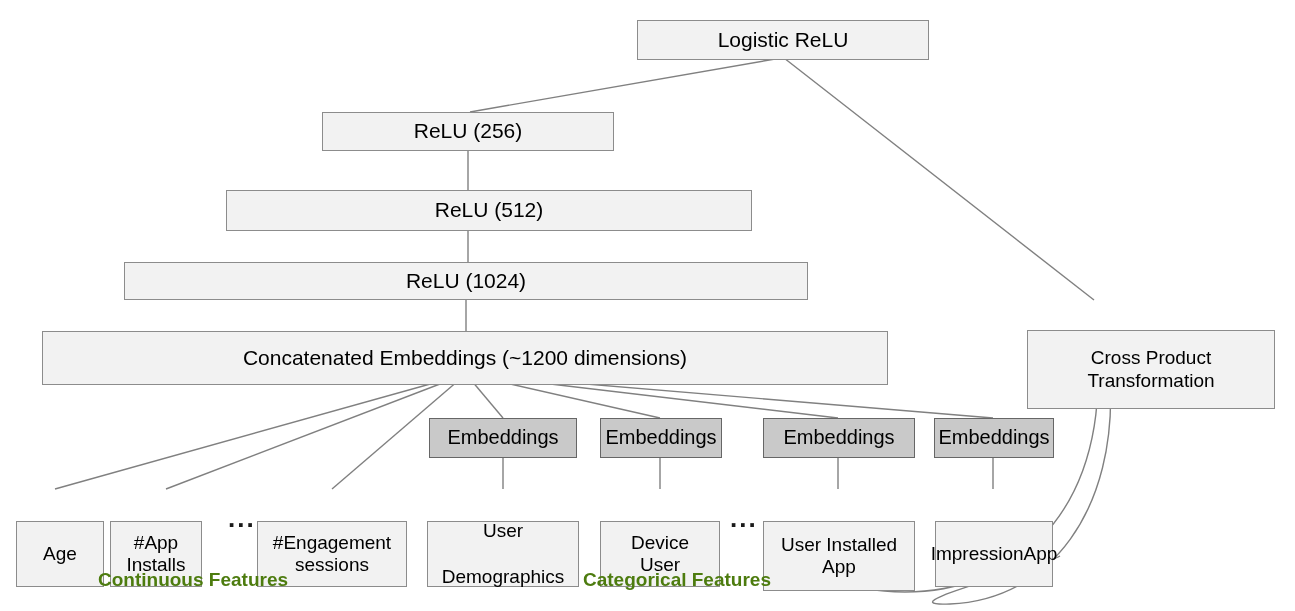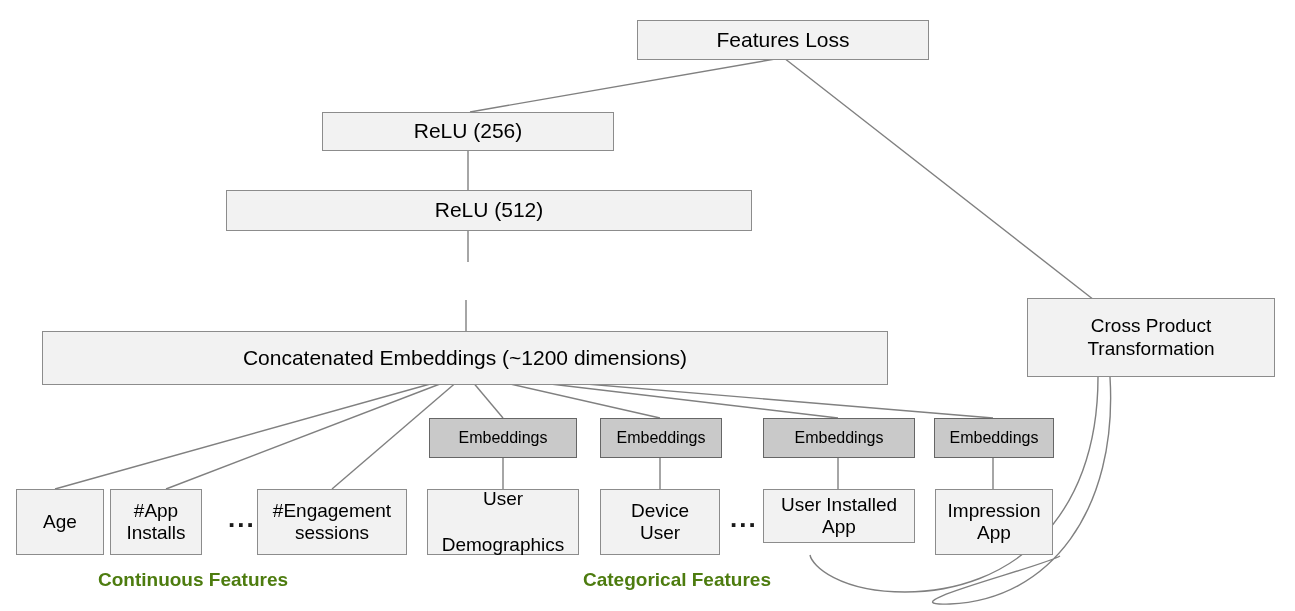--- a/index.html
+++ b/index.html
@@ -40,22 +40,22 @@
   }
   .node.light {
     background: #f2f2f2;
     border-color: #8c8c8c;
   }
   .node.dark {
     background: #c9c9c9;
     border-color: #666666;
   }
   .node.big   { font-size: 21px; }
-  .node.mid   { font-size: 19px; }
-  .node.small { font-size: 16px; }
+  .node.mid   { font-size: 19px; margin-top: 32px; }
+  .node.small { font-size: 20px; }
 
   .ellipsis {
     position: absolute;
     font-size: 26px;
     letter-spacing: 2px;
     color: #1a1a1a;
     font-weight: 700;
     line-height: 1;
     z-index: 3;
     user-select: none;
@@ -100,31 +100,34 @@
       <path d="M 660 458 L 660 489"></path>
       <path d="M 838 458 L 838 489"></path>
       <path d="M 993 458 L 993 489"></path>
 
       <path d="M 1098 377 C 1098 520 1010 592 905 592 C 840 592 812 566 810 555"></path>
       <path d="M 1110 377 C 1118 510 1050 600 950 604 C 880 607 1042 567 1060 556"></path>
     </g>
   </svg>
 
   <div class="node light big" style="left:637px; top:20px; width:292px; height:40px;">
-    <span>Features Loss</span>
+    <span>Logistic ReLU</span>
   </div>
 
   <div class="node light big" style="left:322px; top:112px; width:292px; height:39px;">
     <span>ReLU (256)</span>
   </div>
 
   <div class="node light big" style="left:226px; top:190px; width:526px; height:41px;">
     <span>ReLU (512)</span>
   </div>
 
+  <div class="node light big" style="left:124px; top:262px; width:684px; height:38px;">
+    <span>ReLU (1024)</span>
+  </div>
 
   <div class="node light big" style="left:42px; top:331px; width:846px; height:54px;">
     <span>Concatenated Embeddings (~1200 dimensions)</span>
   </div>
 
   <div class="node light mid" style="left:1027px; top:298px; width:248px; height:79px; flex-direction:column;">
     <span>Cross Product</span>
     <span>Transformation</span>
   </div>
 
@@ -165,26 +168,26 @@
     <span>Demographics</span>
   </div>
 
   <div class="node light mid" style="left:600px; top:489px; width:120px; height:66px; flex-direction:column;">
     <span>Device</span>
     <span>User</span>
   </div>
 
   <div class="ellipsis" style="left:730px; top:505px;">...</div>
 
-  <div class="node light mid" style="left:763px; top:489px; width:152px; height:54px; flex-direction:column;text-align:right;">
+  <div class="node light mid" style="left:763px; top:489px; width:152px; height:70px; flex-direction:column;text-align:right;">
     <span>User Installed</span>
     <span>App</span>
   </div>
 
-  <div class="node light mid" style="left:935px; top:489px; width:118px; height:66px; flex-direction:column;">
+  <div class="node light mid" style="left:935px; top:489px; width:118px; height:66px; flex-direction:row;">
     <span>Impression</span>
     <span>App</span>
   </div>
 
   <div class="grouplabel" style="left:98px; top:569px;">Continuous Features</div>
 
   <div class="grouplabel" style="left:583px; top:569px;">Categorical Features</div>
 
 </div>
 

